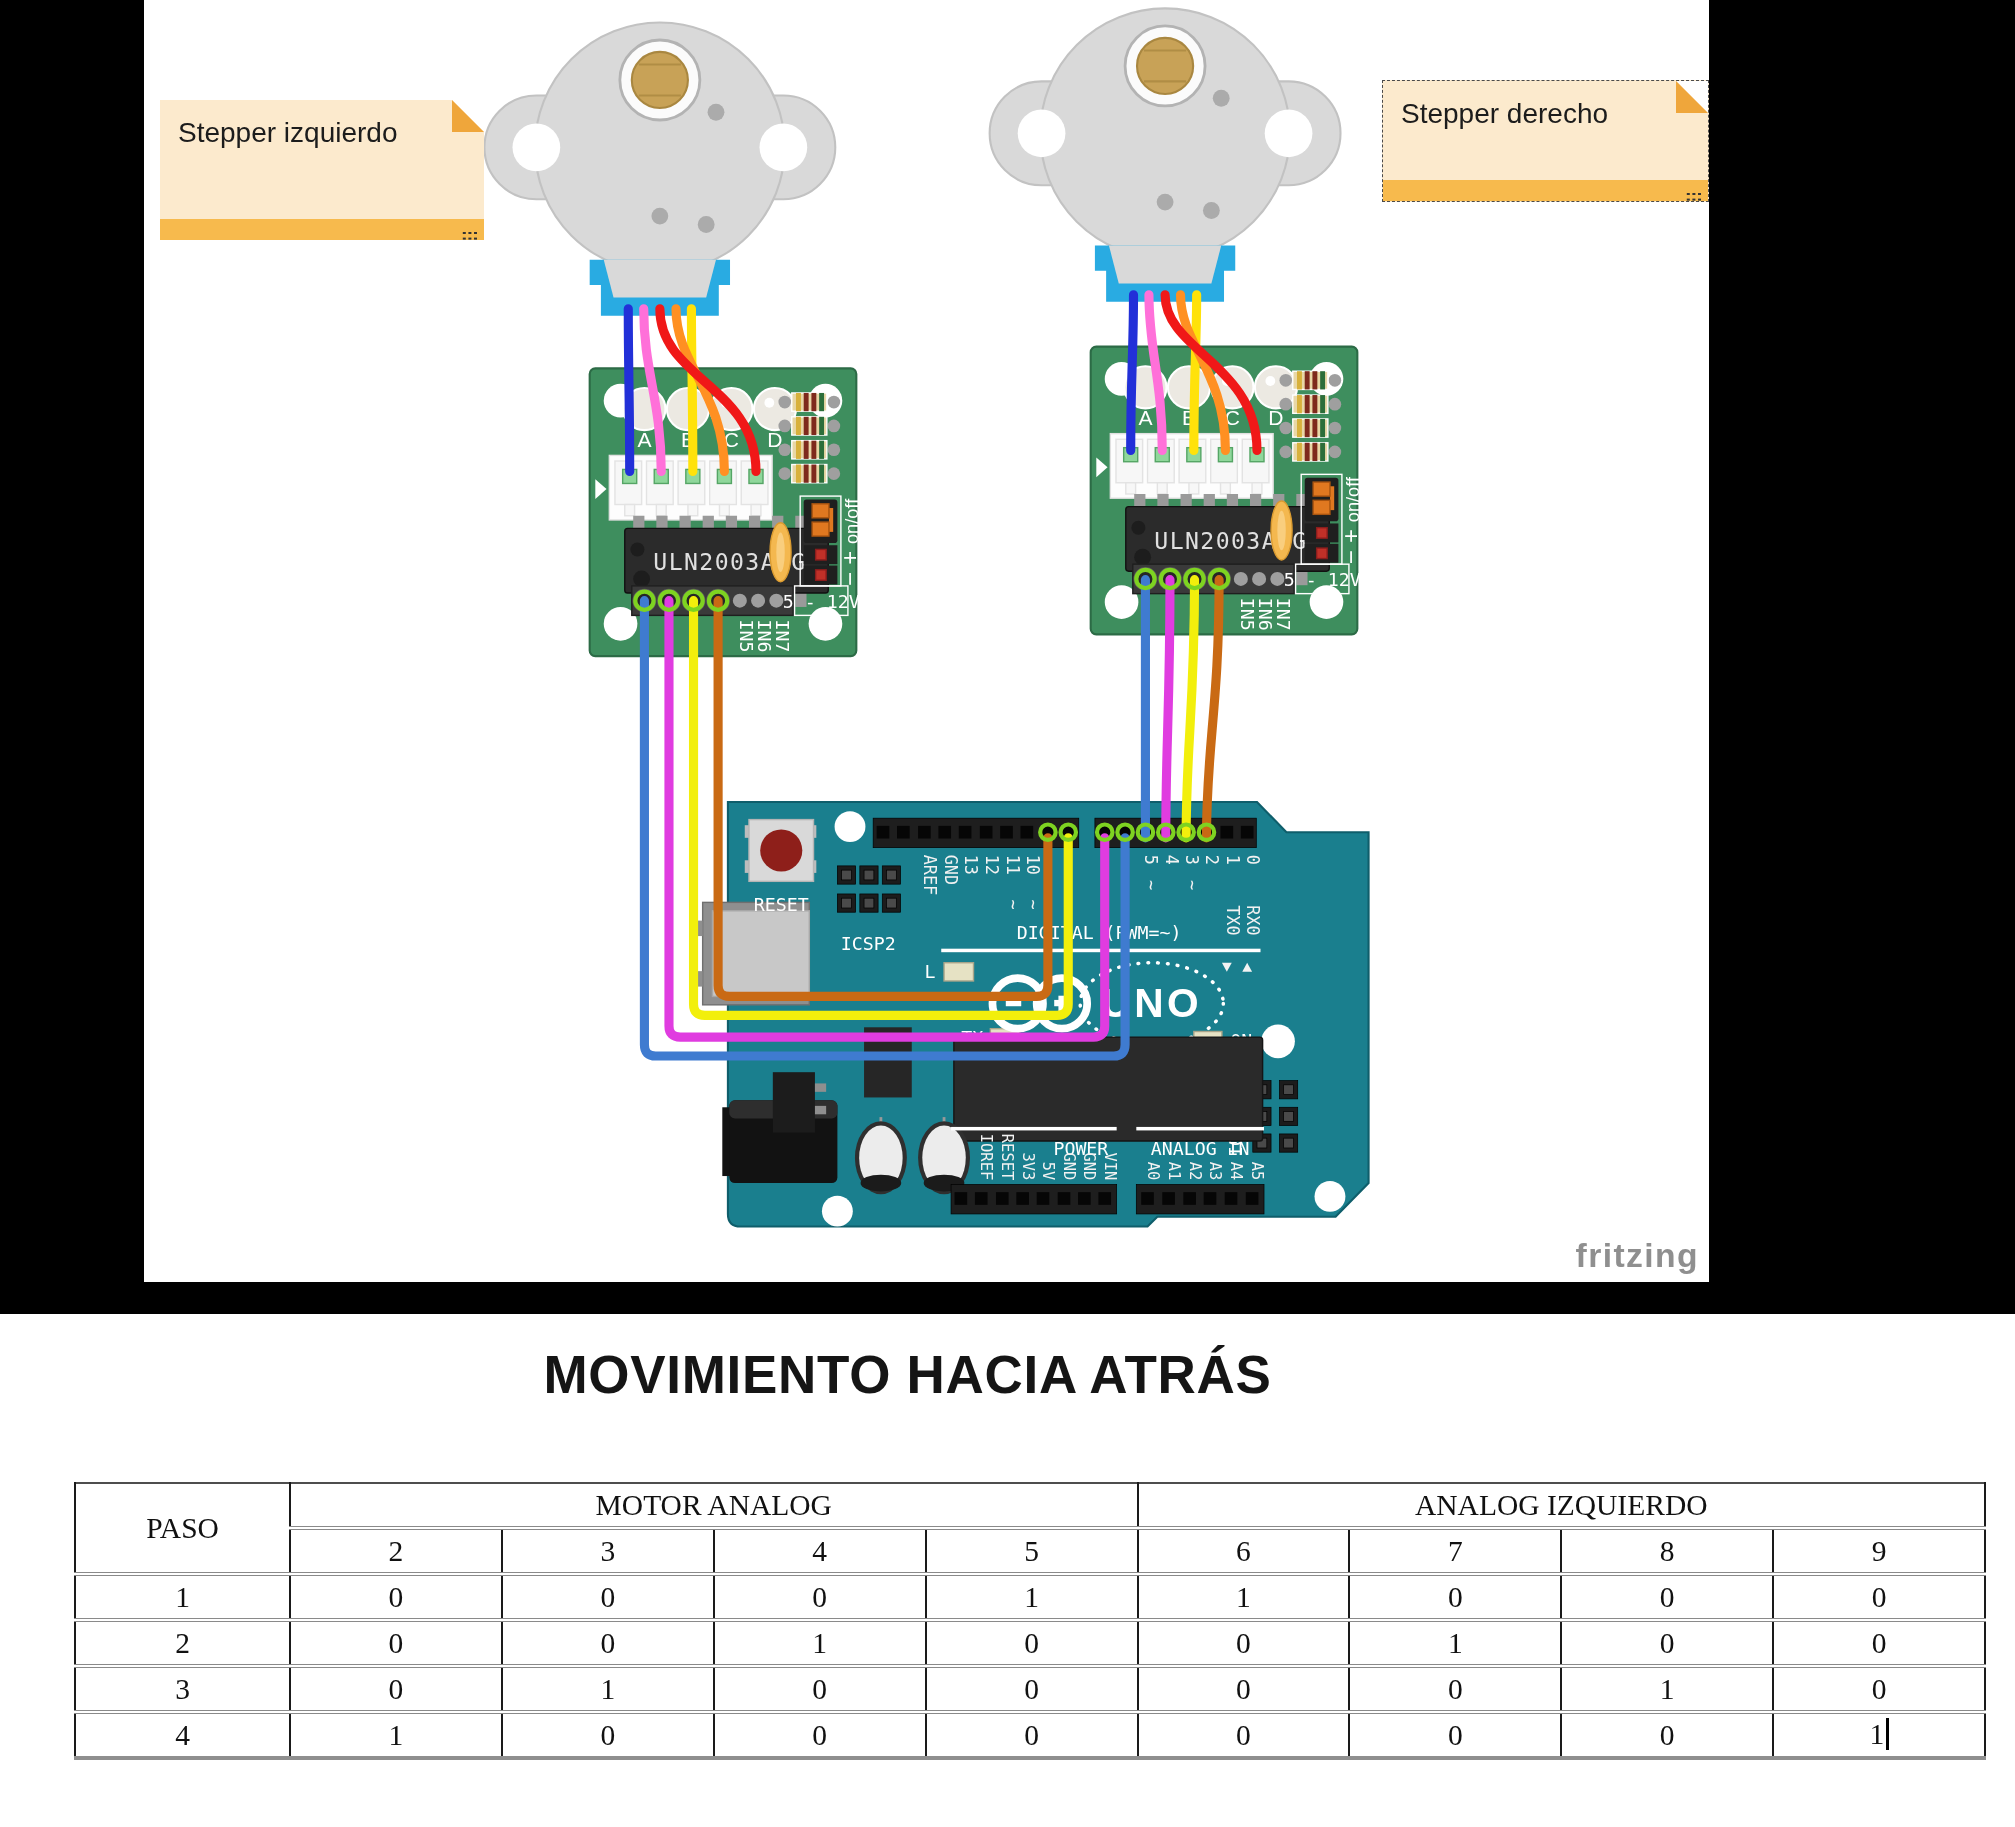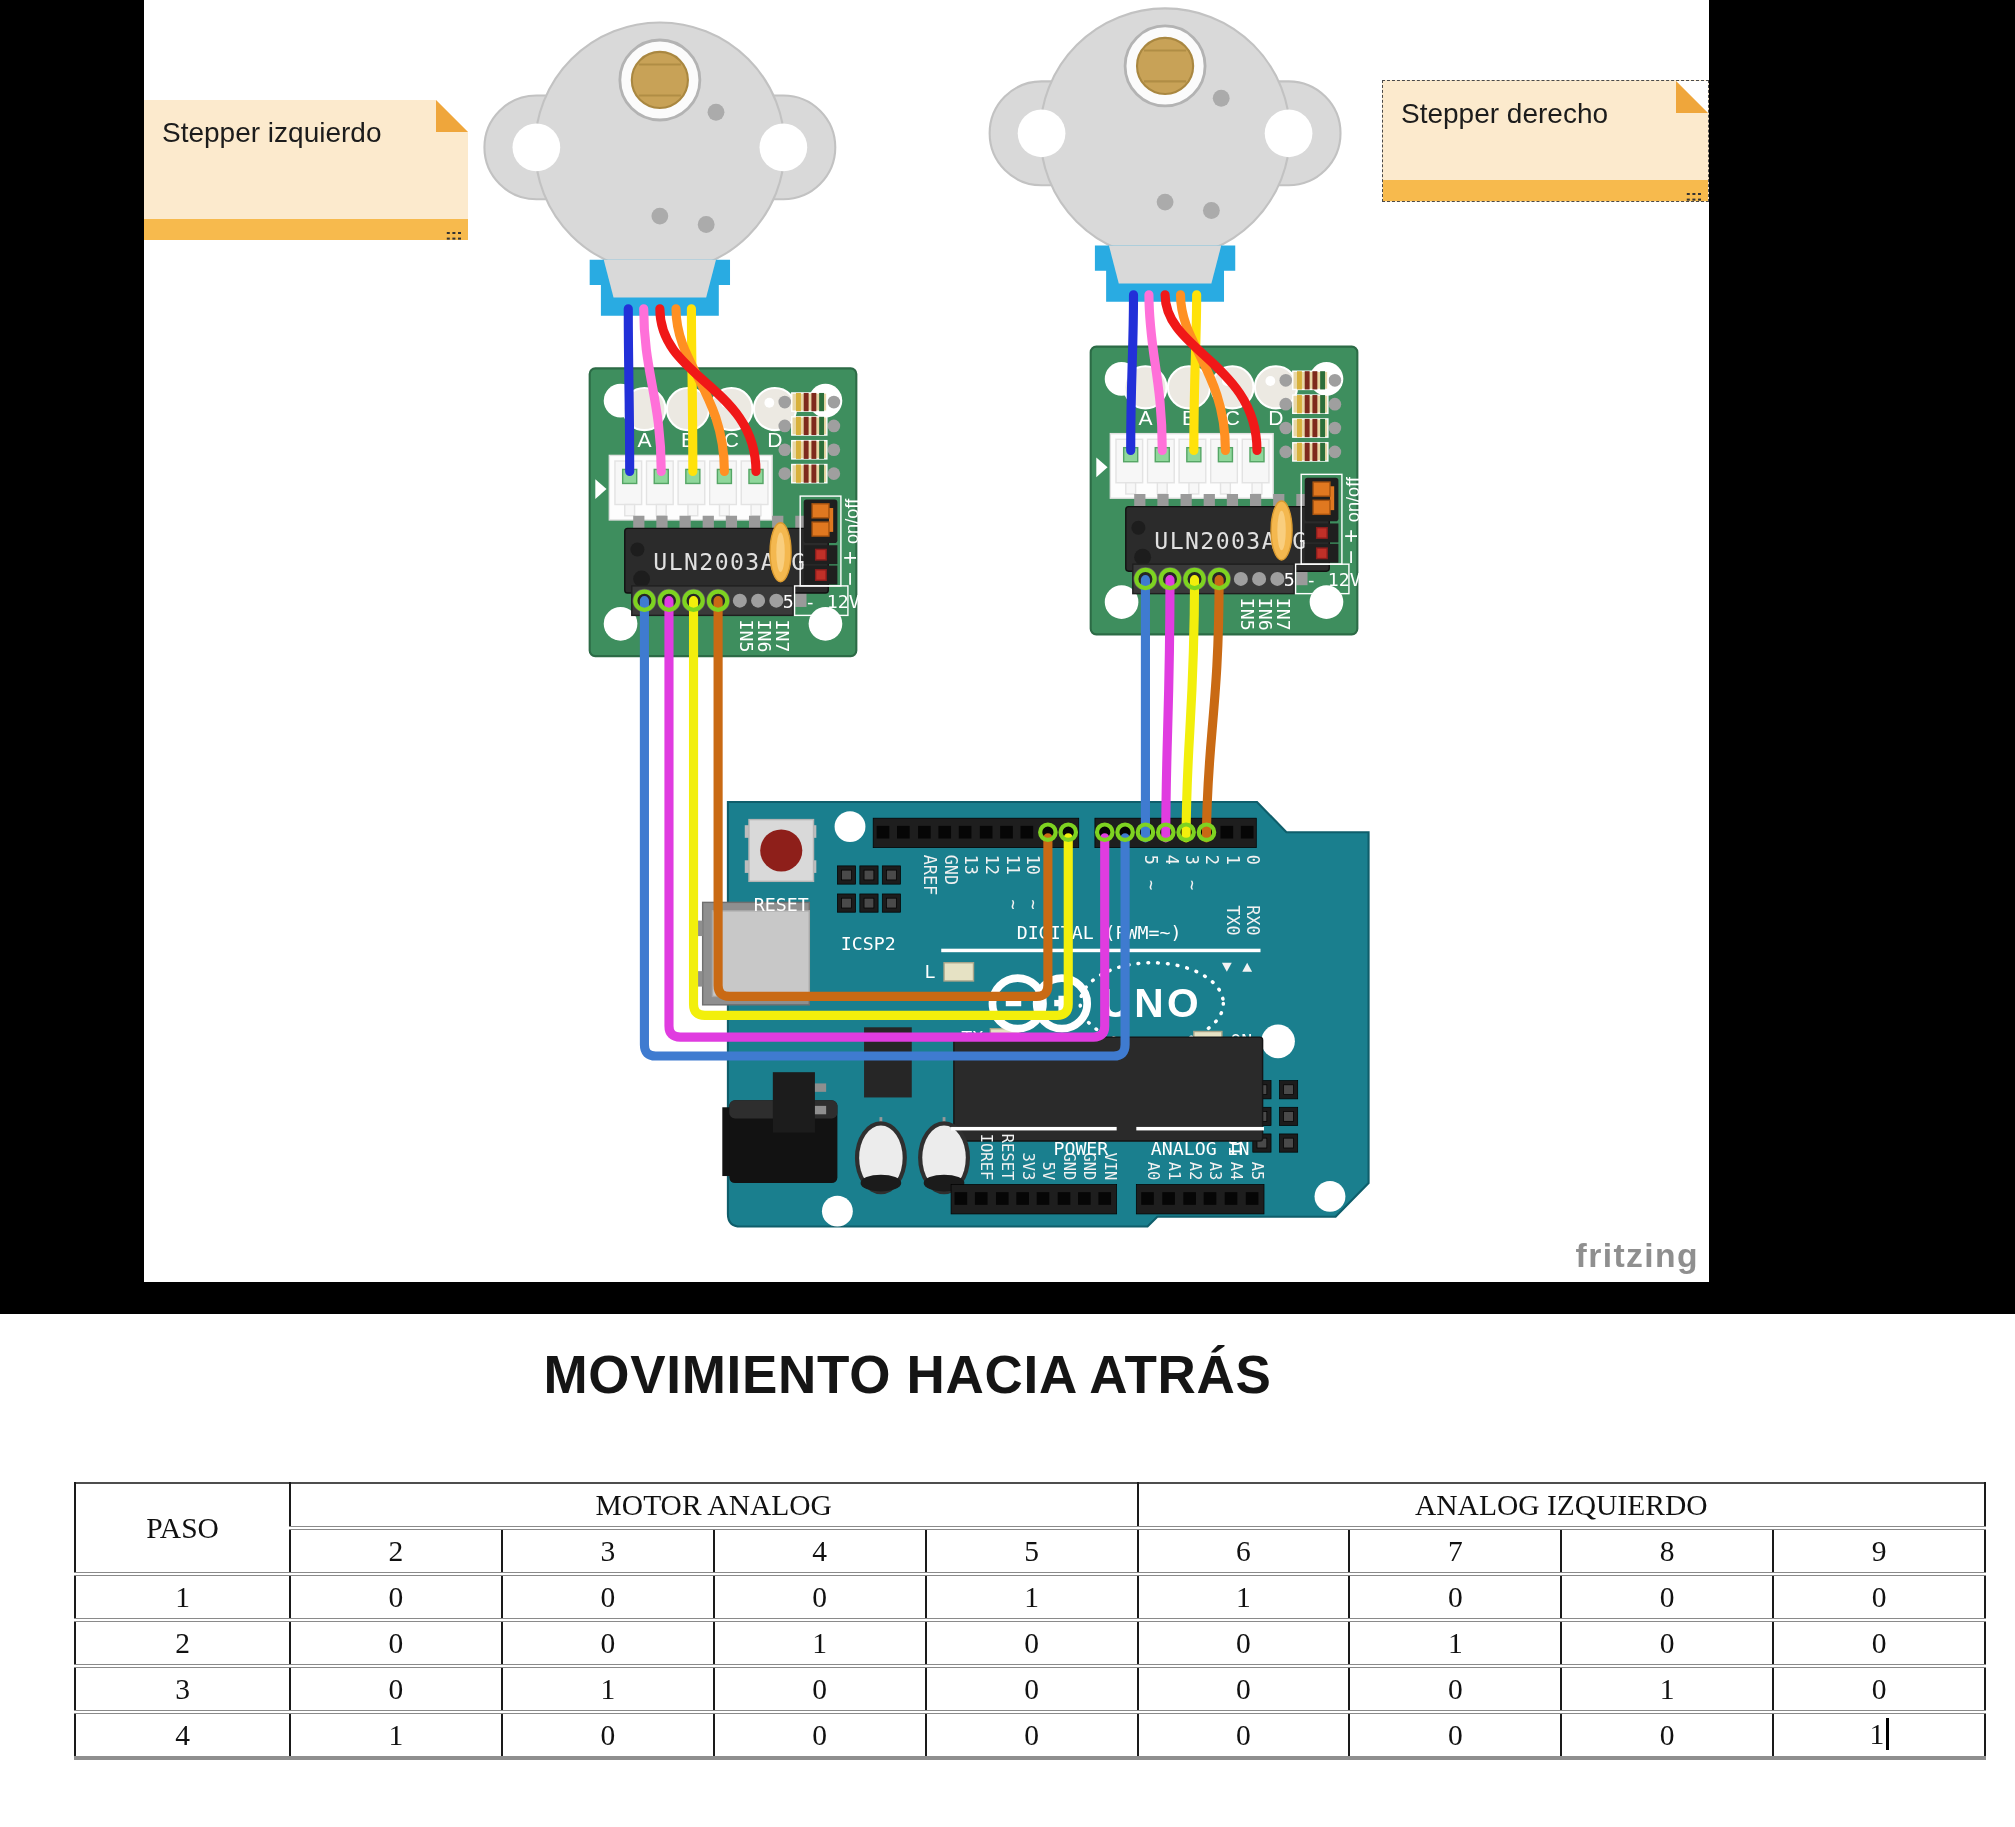--- a/index.html
+++ b/index.html
@@ -5,21 +5,21 @@
   html,body{margin:0;padding:0;background:#fff;}
   body{width:2015px;height:1828px;position:relative;font-family:"Liberation Sans",sans-serif;overflow:hidden;}
   #stage{position:absolute;left:0;top:0;width:2015px;height:1314px;background:#000;}
   #panel{position:absolute;left:144px;top:0;width:1565px;height:1282px;background:#fff;}
   #circuit{position:absolute;left:0;top:0;}
   .note{position:absolute;background:#FCEACD;box-sizing:border-box;}
   .note .txt{position:absolute;left:18px;top:17px;font-size:28px;color:#1c1c1c;}
   .note .bar{position:absolute;left:0;right:0;bottom:0;height:21px;background:#F7BA4D;}
   .note .cut{position:absolute;top:0;right:0;width:32px;height:32px;background:#fff;clip-path:polygon(0 0,100% 0,100% 100%);}
   .note .fold{position:absolute;top:0;right:0;width:32px;height:32px;background:#EFA63B;clip-path:polygon(0 0,100% 100%,0 100%);}
-  .note-left{left:0;top:100px;width:324px;height:140px;padding-left:6px;}
+  .note-left{left:16px;top:100px;width:324px;height:140px;padding-left:6px;}
   .note-right{left:1238px;top:80px;width:327px;height:122px;border:1.4px dashed #4a4a4a;}
   .grip{position:absolute;right:7px;bottom:5.6px;width:2.8px;height:2.8px;background:#333;
         box-shadow:-11.2px 0 #333,-5.6px 0 #333,0 0 #333,-11.2px 5.6px #333,-5.6px 5.6px #333,0 5.6px #333;}
   #doc-title{position:absolute;left:0;top:1344px;width:1815px;text-align:center;
              font-size:53px;font-weight:bold;color:#151515;letter-spacing:0.7px;}
   #truth-table{position:absolute;left:74px;top:1482px;width:1912px;border-collapse:collapse;table-layout:fixed;
                font-family:"Liberation Serif",serif;font-size:29.5px;color:#111;padding-left:28px;}
   #truth-table th,#truth-table td{border-left:2.1px solid #1a1a1a;border-right:2.1px solid #1a1a1a;
                text-align:center;font-weight:normal;height:42px;padding:0;}
   #truth-table{border-top:2.1px solid #4d4d4d;border-bottom:4.9px solid #8f8f8f;border-left:2.1px solid #1a1a1a;border-right:2.1px solid #1a1a1a;}

